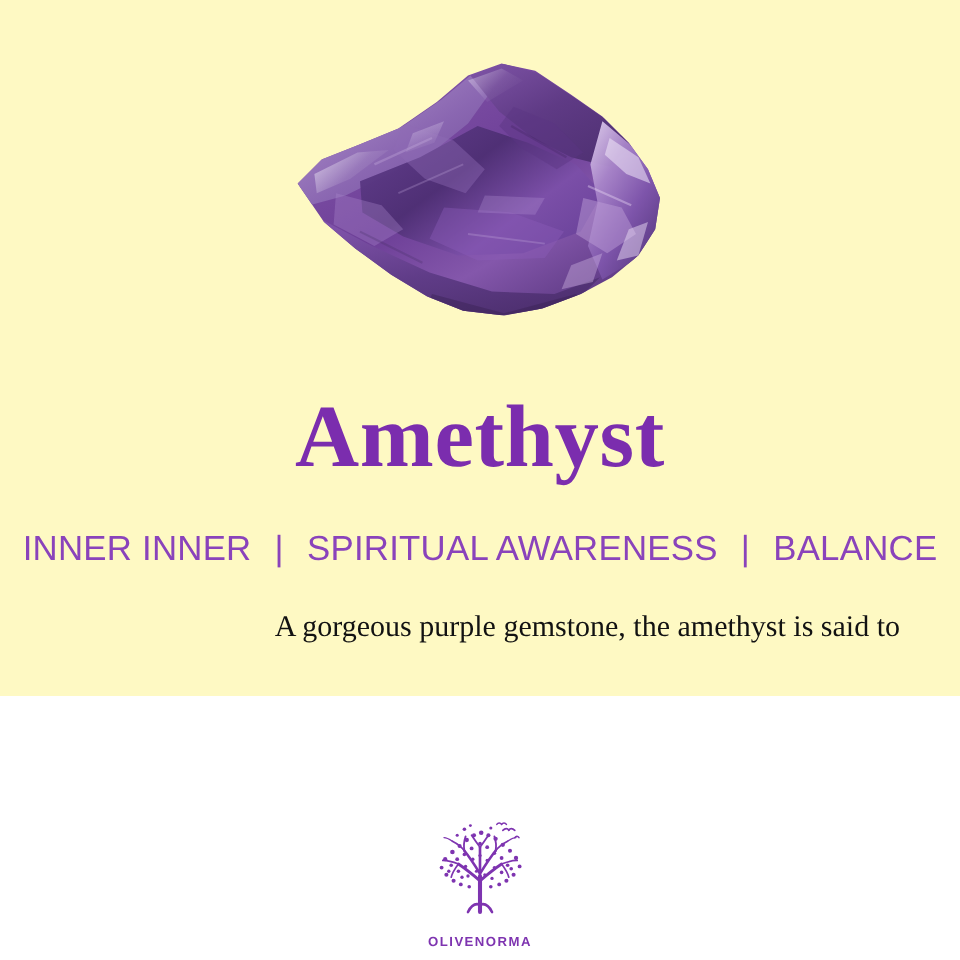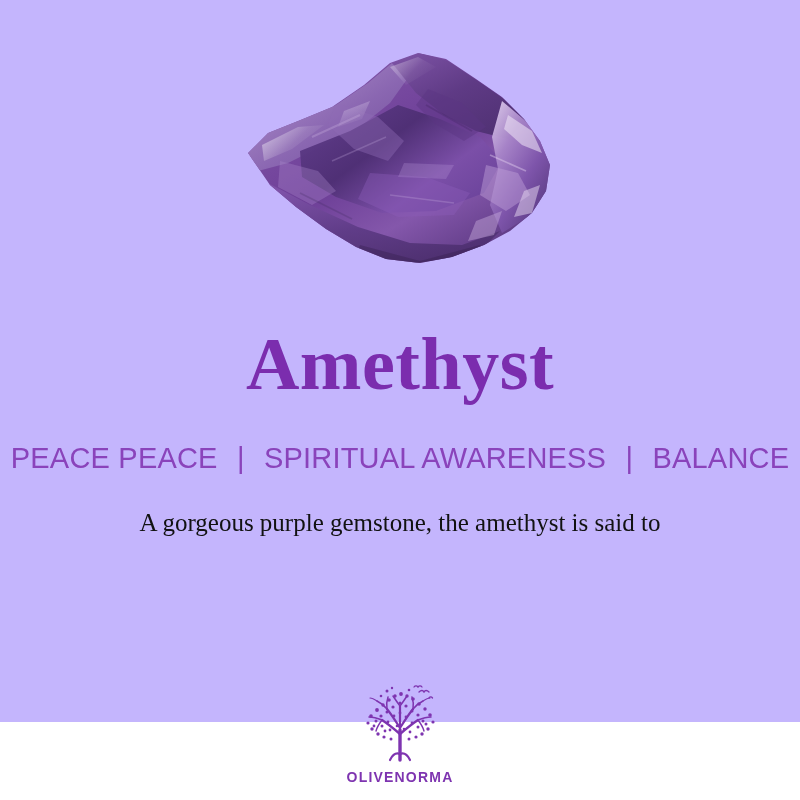--- a/index.html
+++ b/index.html
@@ -9,22 +9,22 @@
   body {
     width: 800px;
     height: 800px;
     background: #ffffff;
     font-family: "Liberation Sans", sans-serif;
     overflow: hidden;
   }
   .card {
     position: relative;
     width: 800px;
-    height: 722px;
-    background: #c4b5fd;
+    height: 580px;
+    background: #fef9c3;
     display: flex;
     flex-direction: column;
     align-items: center;
   }
 
   
   .stone-wrap {
     position: absolute;
     left: 0;
     top: 0;
@@ -84,41 +84,42 @@
     width: 700px;
     text-align: center;
     font-family: "Liberation Serif", "DejaVu Serif", serif;
     font-size: 25px;
     line-height: 46px;
     color: #121212;
   }
   .body-copy .line {
     display: block;
     white-space: nowrap;
+    text-align: right;
   }
 
   
   .logo {
     position: absolute;
     top: 682px;
     left: 50%;
     transform: translateX(-50%);
     width: 130px;
     display: flex;
     flex-direction: column;
     align-items: center;
   }
   .logo-mark {
     display: block;
   }
   .logo-word {
-    margin-top: 1px;
+    margin-top: 11px;
     font-family: "Liberation Sans", sans-serif;
     font-weight: 700;
-    font-size: 14px;
+    font-size: 11px;
     letter-spacing: 1.2px;
     color: #7e34b0;
     text-align: center;
   }
 </style>
 </head>
 <body>
 
 <div class="card">
 
@@ -220,21 +221,21 @@
         <path d="M60,148 L112,174" stroke="#402a61" stroke-width="1.8" opacity="0.25" fill="none"></path>
 
         <path d="M120,200 L180,216 L240,200 L250,214 L180,224 L116,210 Z" fill="#36204f" opacity="0.40"></path>
       </g>
     </svg>
   </div>
 
   <div class="title">Amethyst</div>
 
   <div class="subtitle">
-    <span>PEACE PEACE</span>
+    <span>INNER INNER</span>
     <span class="sep">|</span>
     <span>SPIRITUAL AWARENESS</span>
     <span class="sep">|</span>
     <span>BALANCE</span>
   </div>
 
   <div class="body-copy">
     <span class="line">A gorgeous purple gemstone, the amethyst is said to</span>
   </div>
 

